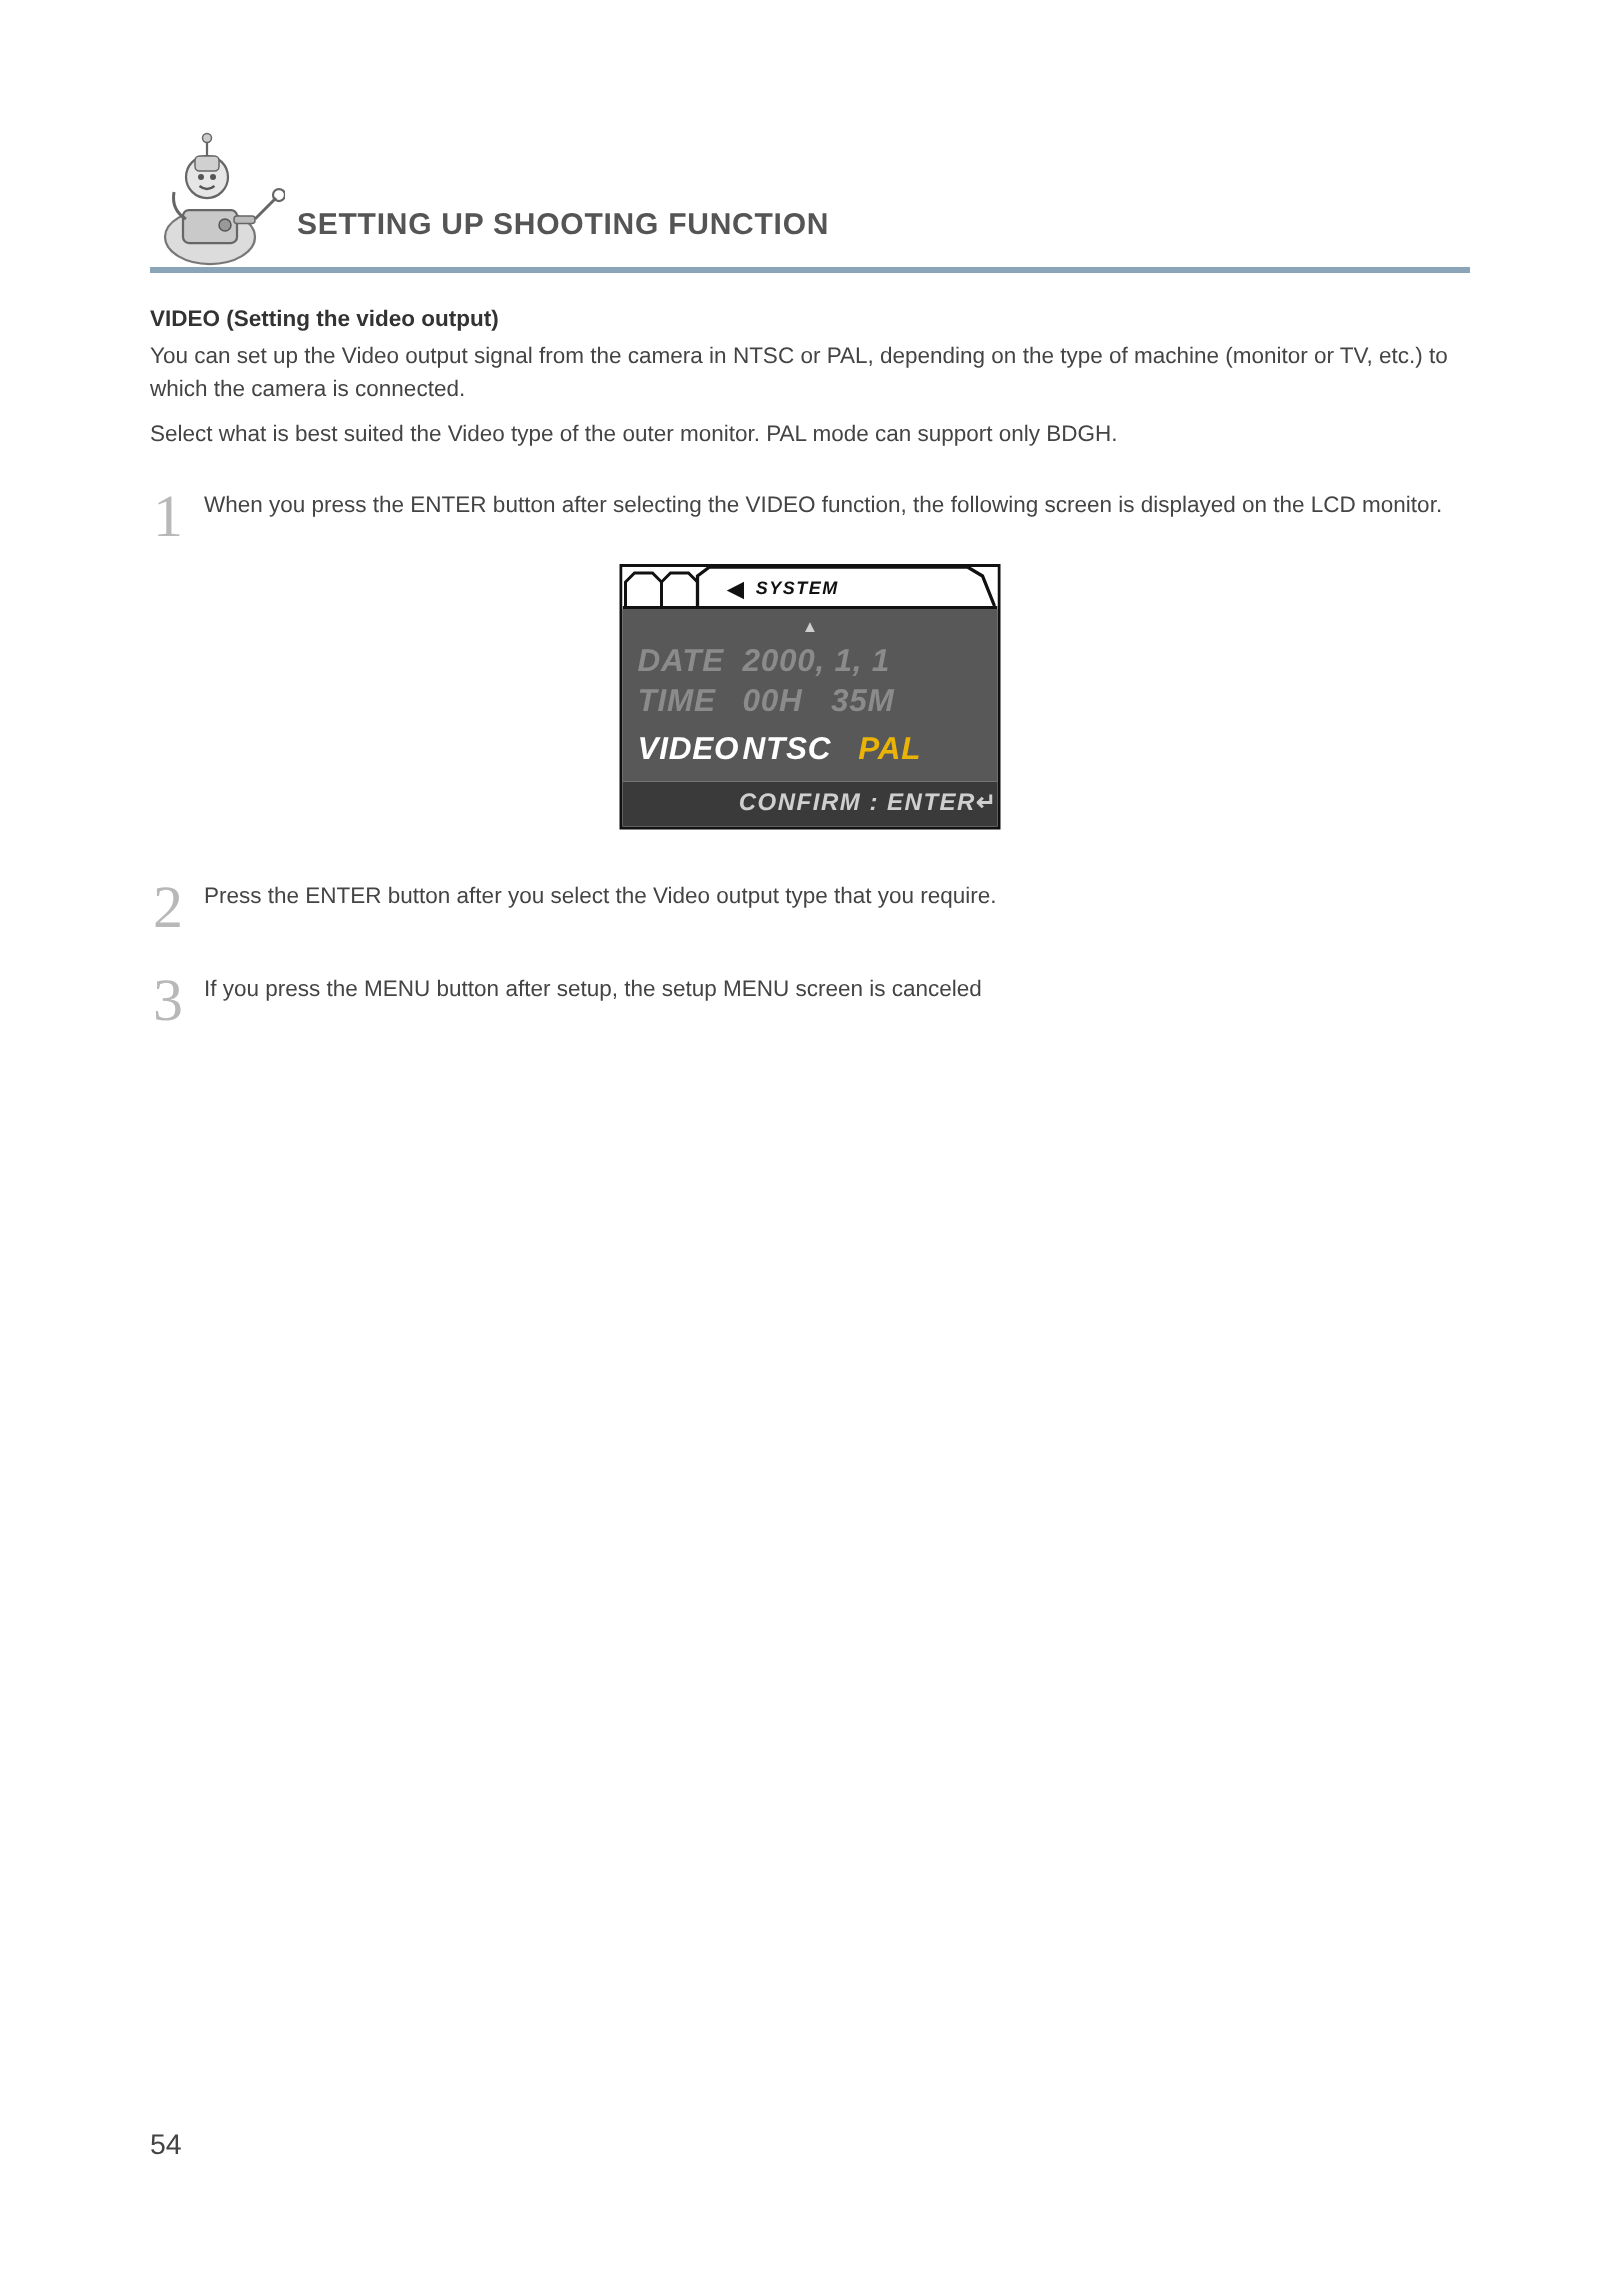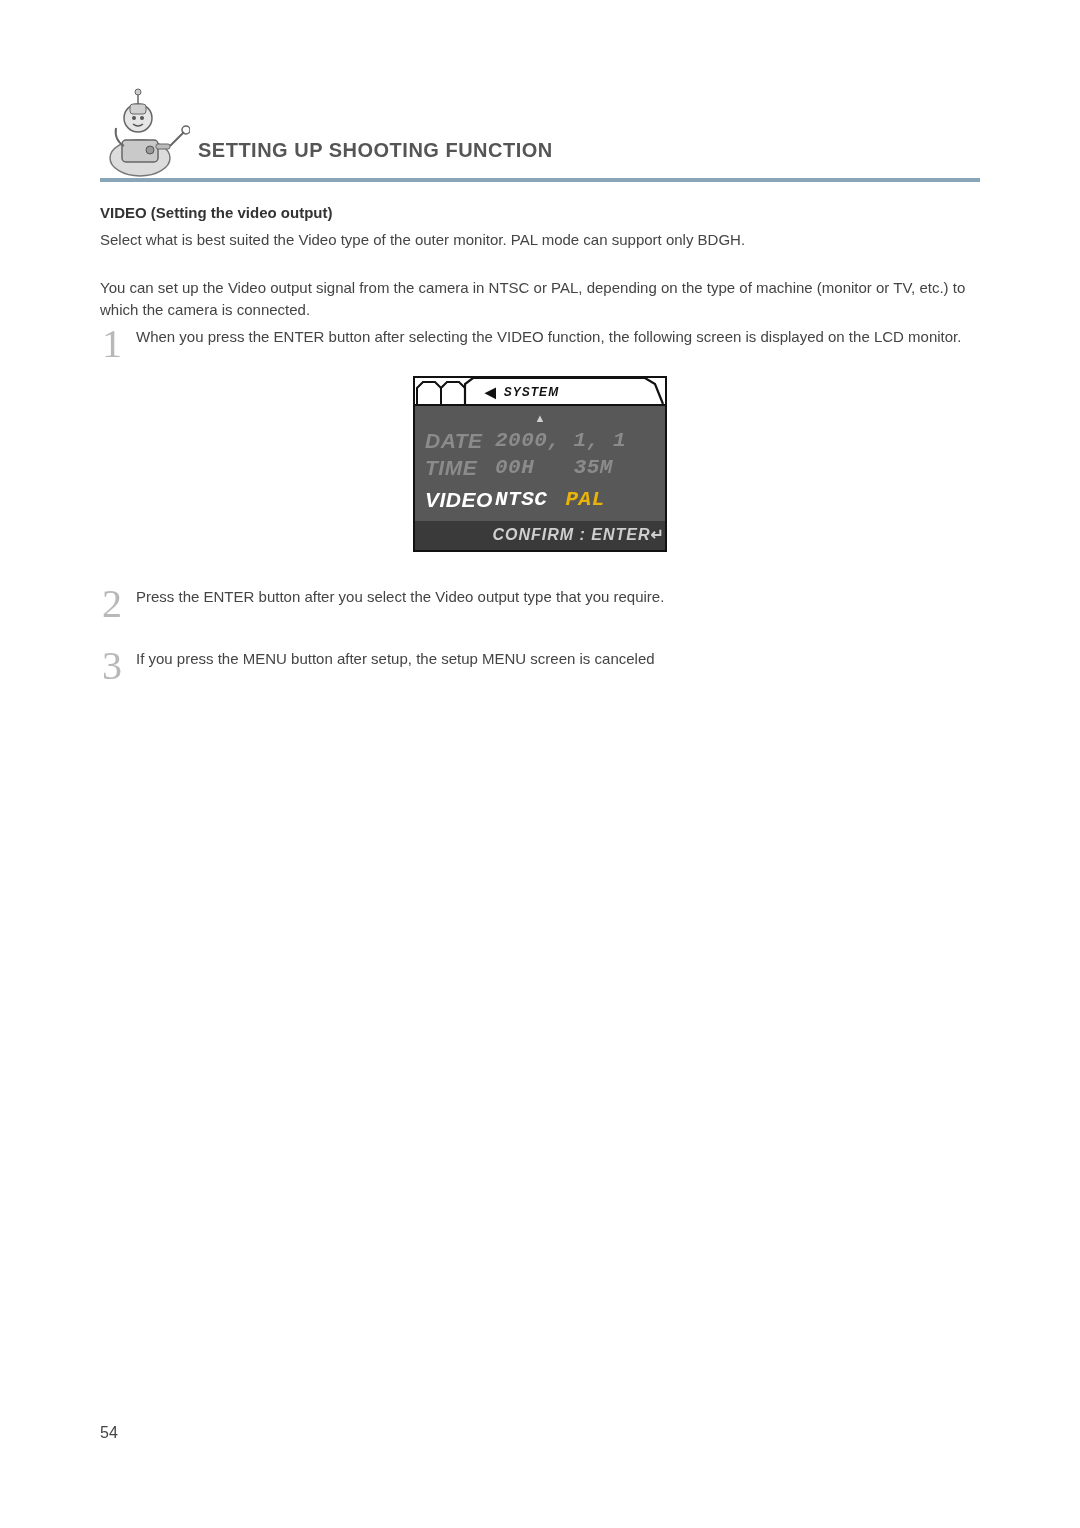--- a/index.html
+++ b/index.html
@@ -138,21 +138,20 @@
     letter-spacing: 0.5px;
     font-size: 21px;
     line-height: 1.25;
   }
   .lcd-label {
     color: #8b8b8b;
     width: 70px;
   }
   .lcd-val {
     color: #8b8b8b;
-    font-family: Liberation Mono, monospace;
   }
   .lcd-row.highlight {
     margin-top: 6px;
   }
   .lcd-row.highlight .lcd-label {
     color: #ffffff;
   }
   .lcd-row.highlight .lcd-val .opt1 {
     color: #ffffff;
   }
@@ -170,21 +169,21 @@
     font-size: 16px;
     padding: 4px 0 6px 0;
   }
   .lcd-footer .enter-sym {
     font-style: normal;
   }
   .page-num {
     position: absolute;
     left: 100px;
     bottom: 86px;
-    font-size: 16px;
+    font-size: 19px;
     color: #444;
   }
 </style>
 </head>
 <body>
 
 <div class="page">
 
   <div class="header-row">
     <div class="robot-icon">
@@ -208,22 +207,22 @@
 
         <path d="M24 66 Q14 60 16 48" stroke="#666" stroke-width="2" fill="none"></path>
       </svg>
     </div>
     <div class="page-title">SETTING UP SHOOTING FUNCTION</div>
   </div>
 
   <div class="rule"></div>
 
   <div class="section-subtitle">VIDEO (Setting the video output)</div>
+  <div class="body-text">You can set up the Video output signal from the camera in NTSC or PAL, depending on the type of machine (monitor or TV, etc.) to which the camera is connected.</div>
   <div class="body-text block-spacing">Select what is best suited the Video type of the outer monitor. PAL mode can support only BDGH.</div>
-  <div class="body-text">You can set up the Video output signal from the camera in NTSC or PAL, depending on the type of machine (monitor or TV, etc.) to which the camera is connected.</div>
 
   <div class="step-row">
     <div class="step-num">1</div>
     <div class="step-text">When you press the ENTER button after selecting the VIDEO function, the following screen is displayed on the LCD monitor.</div>
   </div>
 
   <div class="lcd-wrap">
     <div class="lcd">
       <div class="lcd-tabs">
         <svg viewBox="0 0 250 28" width="250" height="28">

